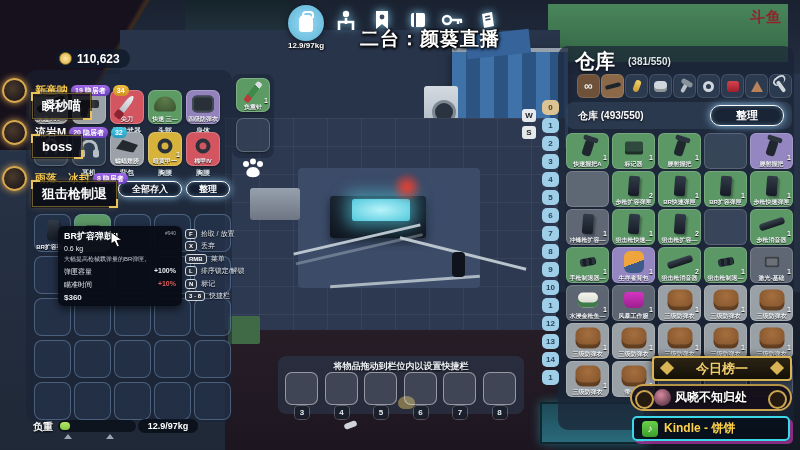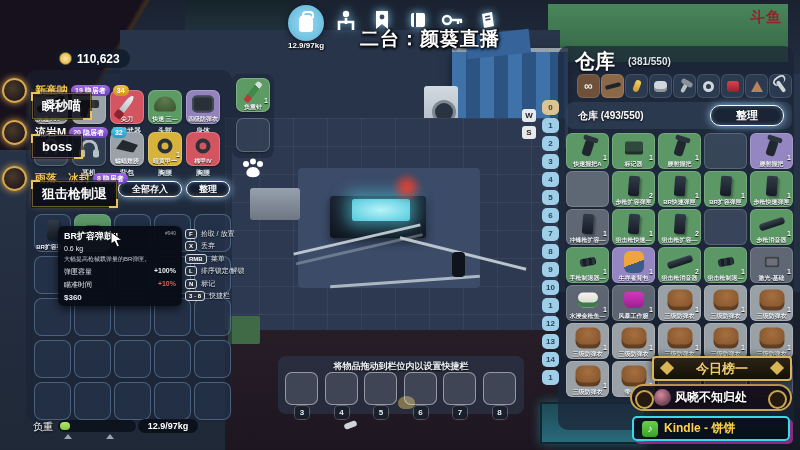--- a/index.html
+++ b/index.html
@@ -153,21 +153,21 @@
   .banner-name::before{left:3px;} .banner-name::after{right:3px;}
   .bn-av{position:absolute;left:22px;top:3px;width:17px;height:17px;border-radius:50%;background:radial-gradient(circle at 40% 35%,#d88aa0,#3a2030);}
   .banner-sub{left:632px;top:416px;width:158px;height:25px;background:rgba(8,16,26,.92);border:2px solid #3ad8e8;border-radius:5px;z-index:8;display:flex;align-items:center;gap:6px;padding:0 8px;box-shadow:3px 3px 0 rgba(225,60,200,.55);color:#ffd24a;font-size:12px;font-weight:700;}
   .bn-appicon{width:16px;height:16px;border-radius:4px;background:linear-gradient(#6ad04a,#3ba02c);color:#fff;font-size:10px;line-height:16px;text-align:center;}
 
   
   .hotbar{left:278px;top:356px;width:246px;height:58px;background:rgba(46,60,82,.55);border-radius:8px;z-index:4;}
   .hb-hint{left:278px;top:360px;width:246px;text-align:center;color:#eef3f7;font-size:9px;font-weight:700;z-index:5;text-shadow:0 1px 2px #000;}
   .hb-slot{position:absolute;width:33px;height:33px;border-radius:7px;background:rgba(210,226,240,.14);box-shadow:inset 0 0 0 1px rgba(255,255,255,.45);z-index:5;}
   .hb-num{position:absolute;width:14px;height:13px;background:rgba(26,32,44,.92);border-radius:4px;color:#e6ecf2;font-size:8px;font-weight:700;text-align:center;line-height:13px;z-index:5;box-shadow:0 0 0 1px rgba(255,255,255,.25);}
-  .wt-label{left:33px;top:420px;color:#fff;font-size:10px;font-weight:400;z-index:5;text-shadow:0 1px 2px #000;}
+  .wt-label{left:33px;top:420px;color:#fff;font-size:10px;font-weight:700;z-index:5;text-shadow:0 1px 2px #000;}
   .wt-bar{left:58px;top:420px;width:78px;height:12px;background:rgba(10,16,26,.85);border-radius:6px;z-index:5;}
   .wt-fill{position:absolute;left:2px;top:2px;height:8px;background:linear-gradient(#b8e86a,#84c83e);border-radius:4px;}
   .wt-pill{left:138px;top:419px;width:60px;height:14px;background:rgba(10,16,26,.9);border-radius:7px;color:#fff;font-size:9px;font-weight:700;text-align:center;line-height:14px;z-index:5;}
   .wt-tri{position:absolute;top:434px;width:0;height:0;border-left:4px solid transparent;border-right:4px solid transparent;border-bottom:5px solid #9aa4ae;z-index:5;}
 
   .paw{left:240px;top:156px;z-index:4;}
   .cursor{left:110px;top:231px;z-index:9;}
 </style>
 </head>
 <body>

